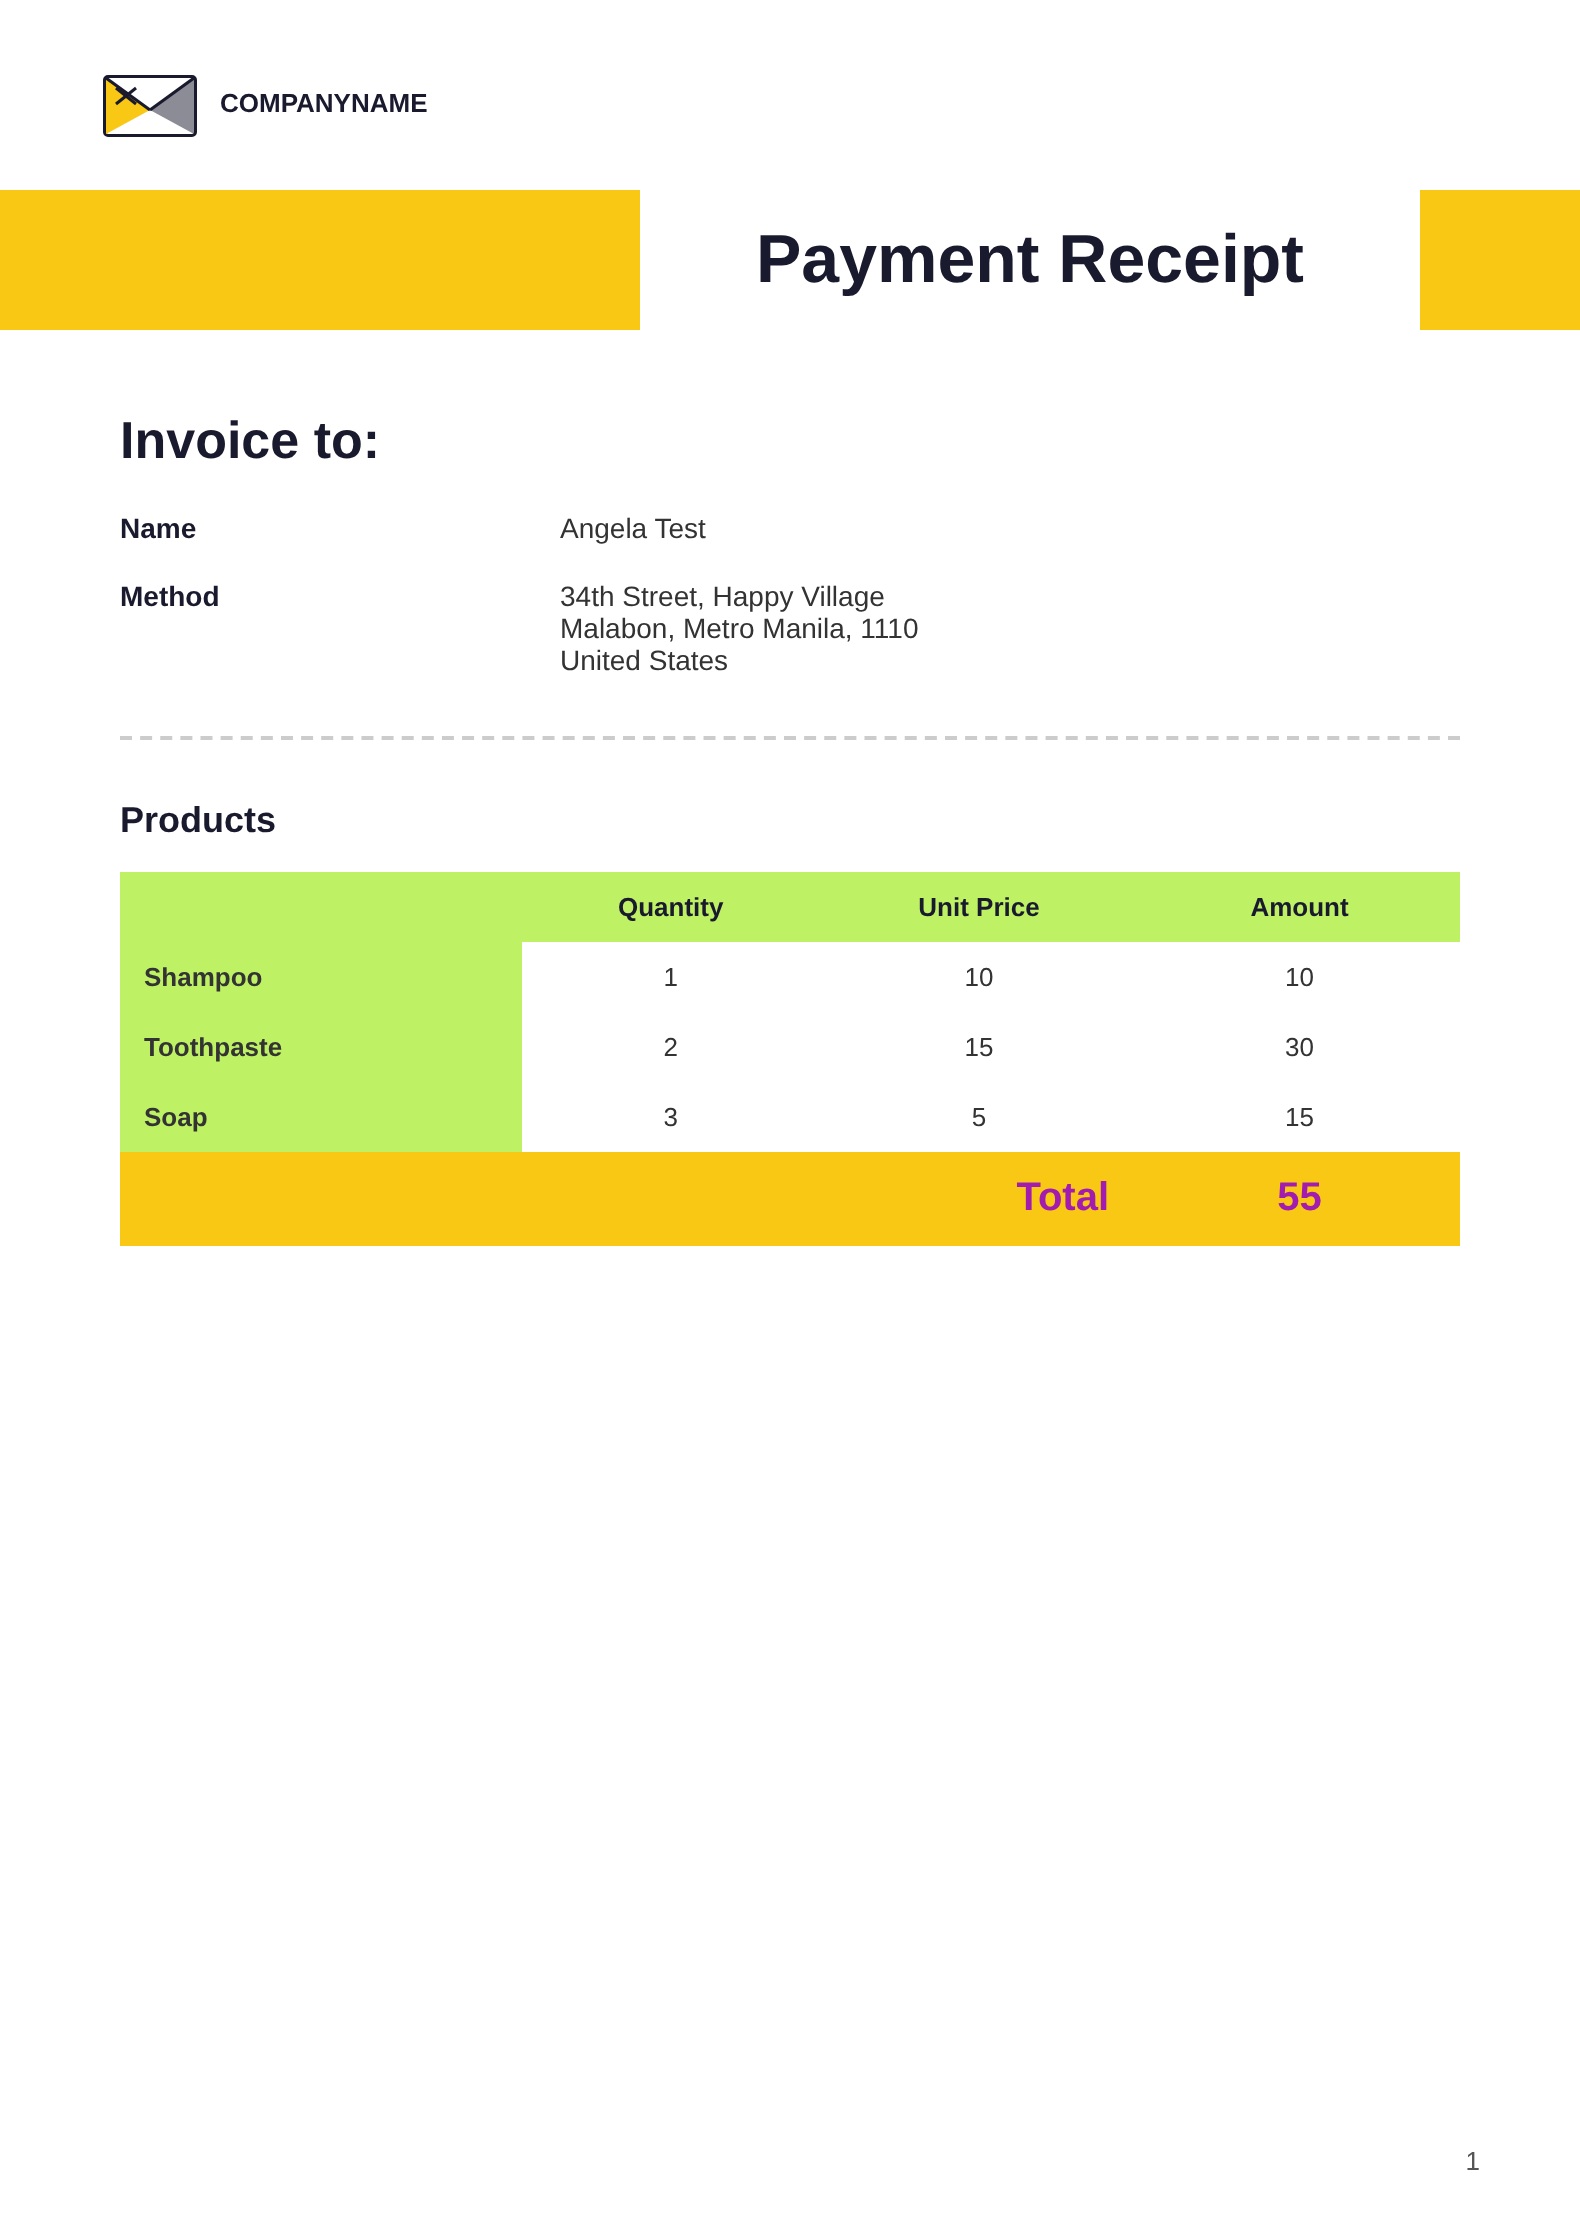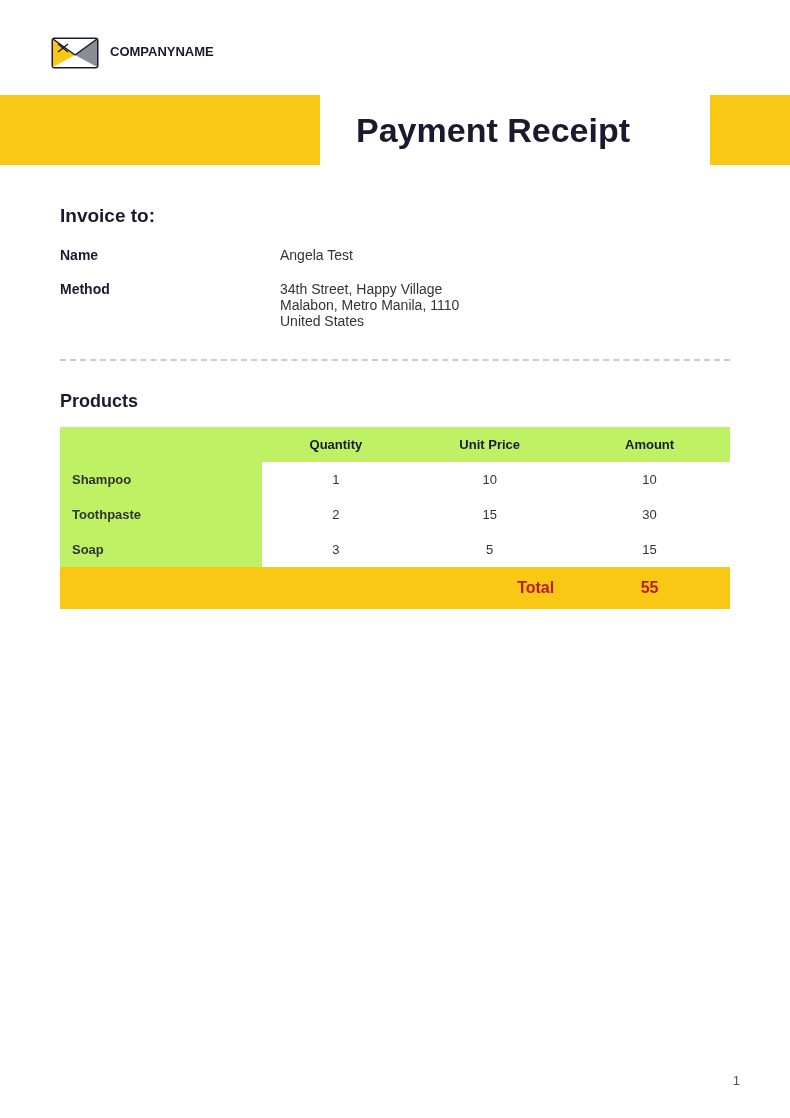--- a/index.html
+++ b/index.html
@@ -39,38 +39,39 @@
       height: 70px;
       margin-bottom: 40px;
     }
     .banner-left {
       background: #F9C814;
       width: 320px;
       height: 100%;
     }
     .banner-title {
       flex: 1;
+      text-align: center;
       font-size: 34px;
       font-weight: bold;
       color: #1a1a2e;
       padding: 0 36px;
     }
     .banner-right {
       background: #F9C814;
       width: 80px;
       height: 100%;
     }
 
     
     .invoice-section {
       padding: 0 60px;
       margin-bottom: 30px;
     }
     .invoice-to-label {
-      font-size: 19px;
+      font-size: 26px;
       font-weight: bold;
       margin-bottom: 20px;
     }
     .info-row {
       display: flex;
       margin-bottom: 18px;
       align-items: flex-start;
     }
     .info-label {
       font-weight: bold;
@@ -132,22 +133,22 @@
     .product-name-cell {
       background: #bef264;
       font-weight: bold;
       color: #1a1a2e;
       text-align: left !important;
       padding-left: 12px !important;
     }
     .total-row td {
       background: #F9C814;
       font-weight: bold;
-      font-size: 16px;
-      color: #b91c1c;
+      font-size: 20px;
+      color: #a21caf;
       padding: 12px 15px;
     }
     .total-label {
       text-align: right !important;
     }
     .total-value {
       color: #c8a000;
     }
 
     

